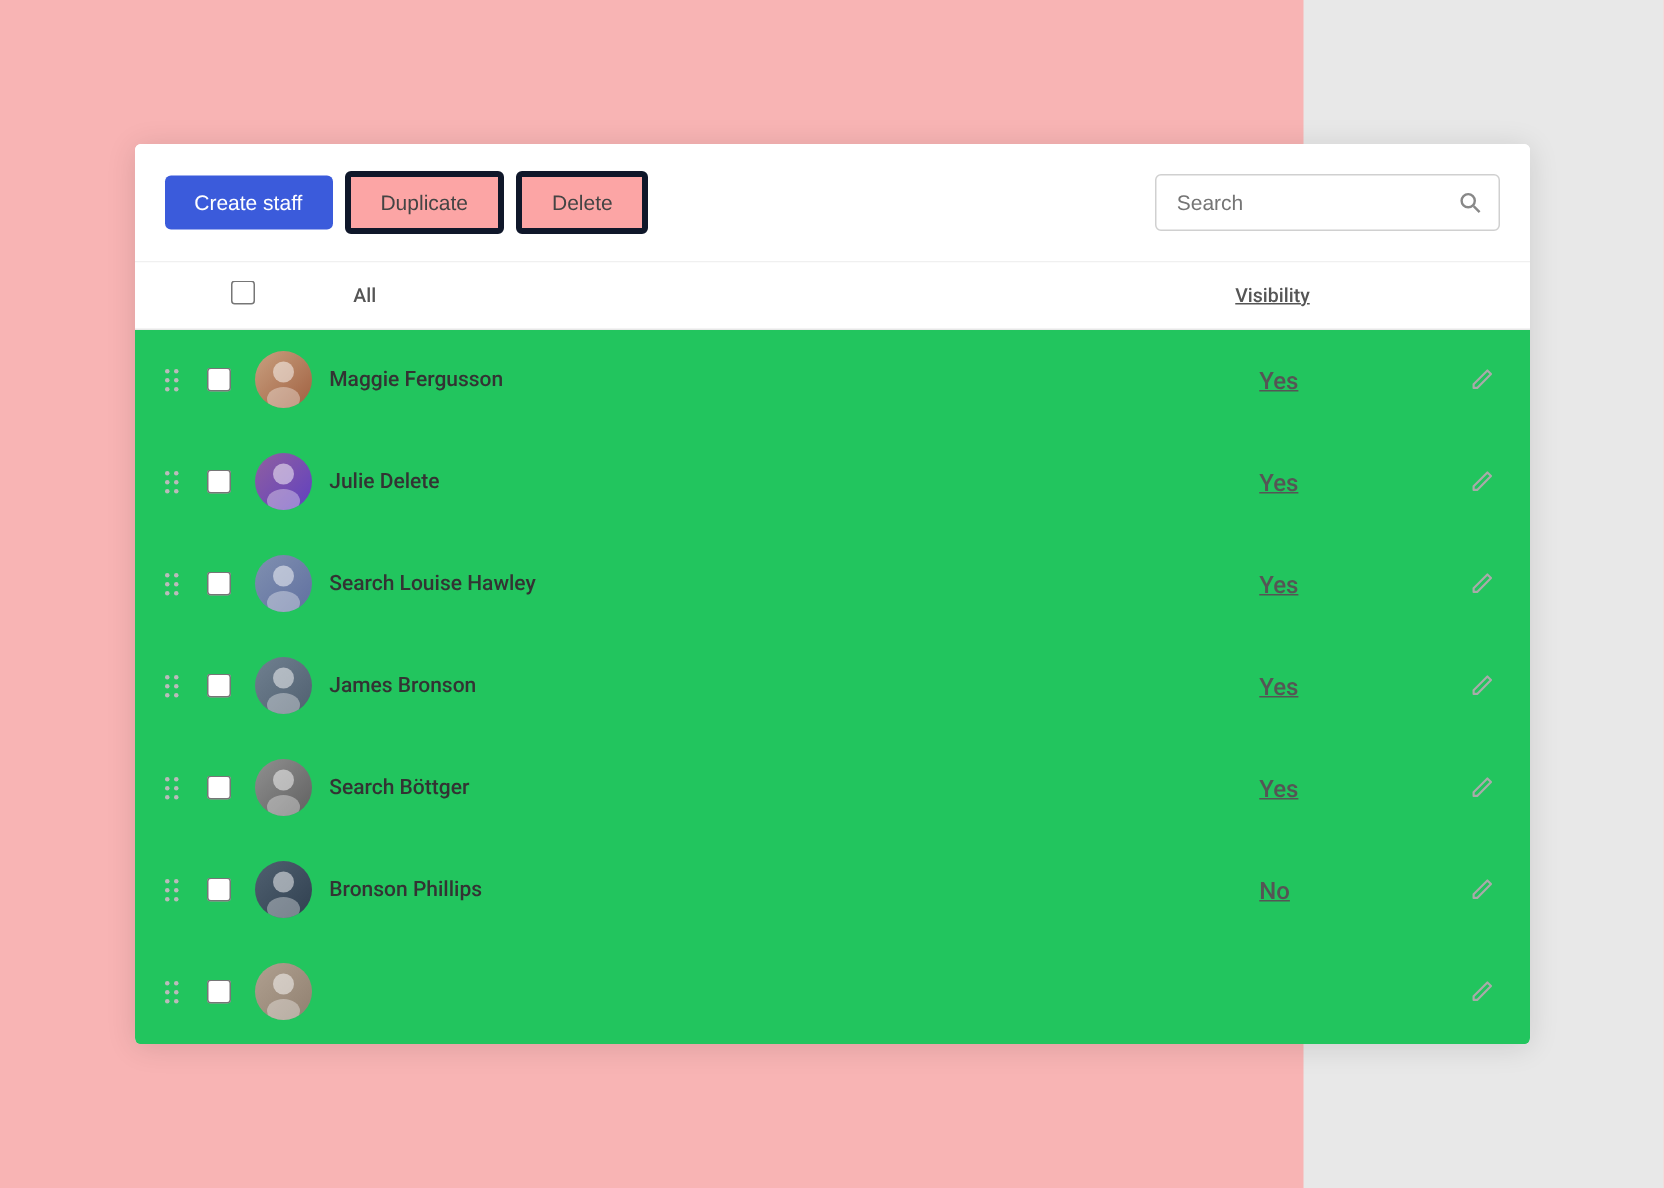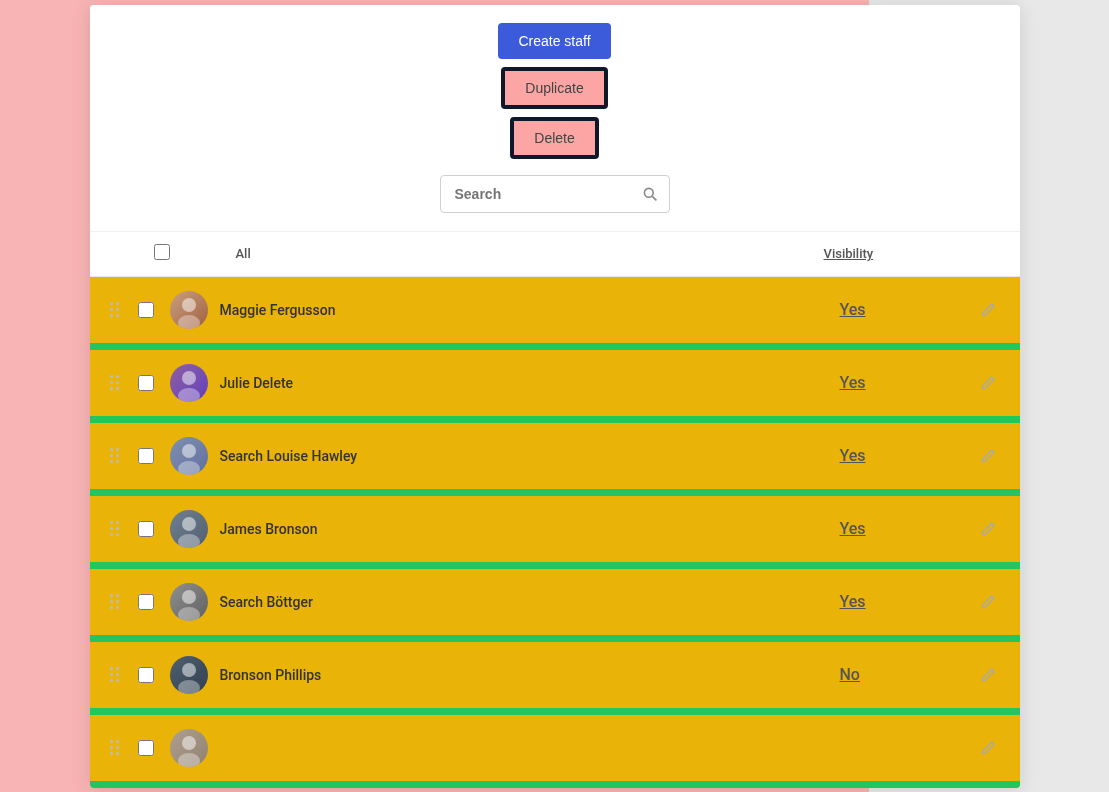--- a/index.html
+++ b/index.html
@@ -45,21 +45,20 @@
     }
 
     
     .toolbar {
       display: flex;
       align-items: center;
       padding: 18px 20px;
       gap: 8px;
       background: #fff;
       border-bottom: 1px solid #f0f0f0;
-      flex-direction: column;
     }
 
     .btn-create {
       background: #3b5bdb;
       color: #fff;
       border: none;
       border-radius: 4px;
       padding: 10px 20px;
       font-size: 14px;
       font-weight: 500;
@@ -86,21 +85,20 @@
     }
 
     .search-input {
       border: 1px solid #d0d0d0;
       border-radius: 4px;
       padding: 10px 40px 10px 14px;
       font-size: 14px;
       color: #333;
       width: 230px;
       outline: none;
-      font-weight: bold;
     }
 
     .search-icon-wrap {
       position: absolute;
       right: 12px;
       color: #888;
       display: flex;
       align-items: center;
       pointer-events: none;
     }
@@ -119,22 +117,22 @@
     .col-avatar { width: 50px; }
     .col-name { flex: 1; font-size: 13px; color: #555; font-weight: 500; }
     .col-visibility { width: 120px; font-size: 13px; color: #555; font-weight: 500; text-decoration: underline; }
     .col-action { width: 40px; }
 
     
     .table-row {
       display: flex;
       align-items: center;
       padding: 14px 20px;
-      border-bottom: 7px solid #22c55e;
-      background: #eab308;
+      border-bottom: 2px solid #22c55e;
+      background: #22c55e;
       transition: background 0.15s;
     }
 
     .drag-handle {
       width: 28px;
       display: flex;
       flex-direction: column;
       gap: 3px;
       cursor: grab;
       padding: 2px 0;

